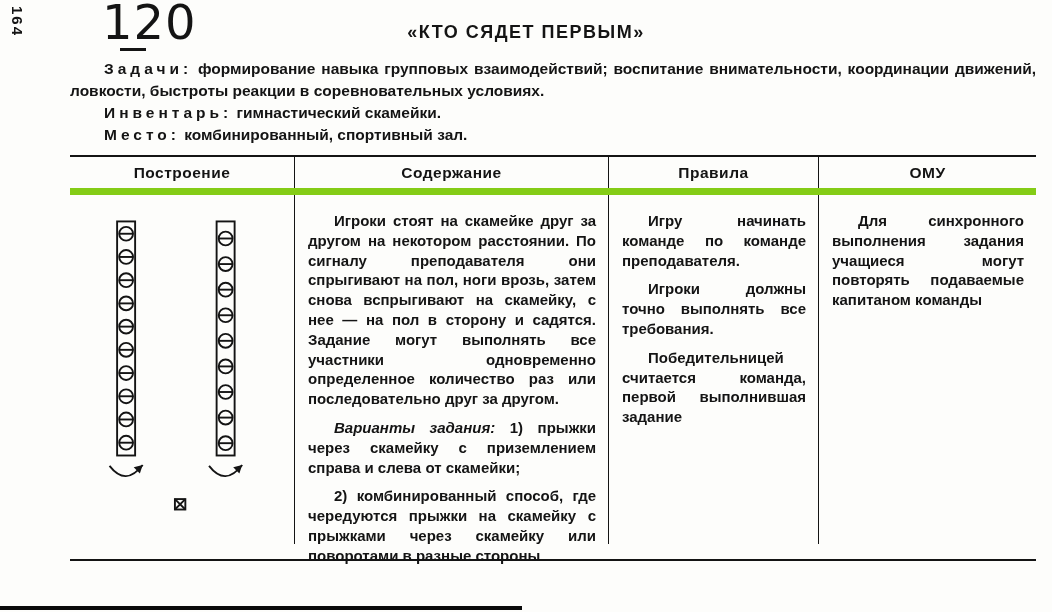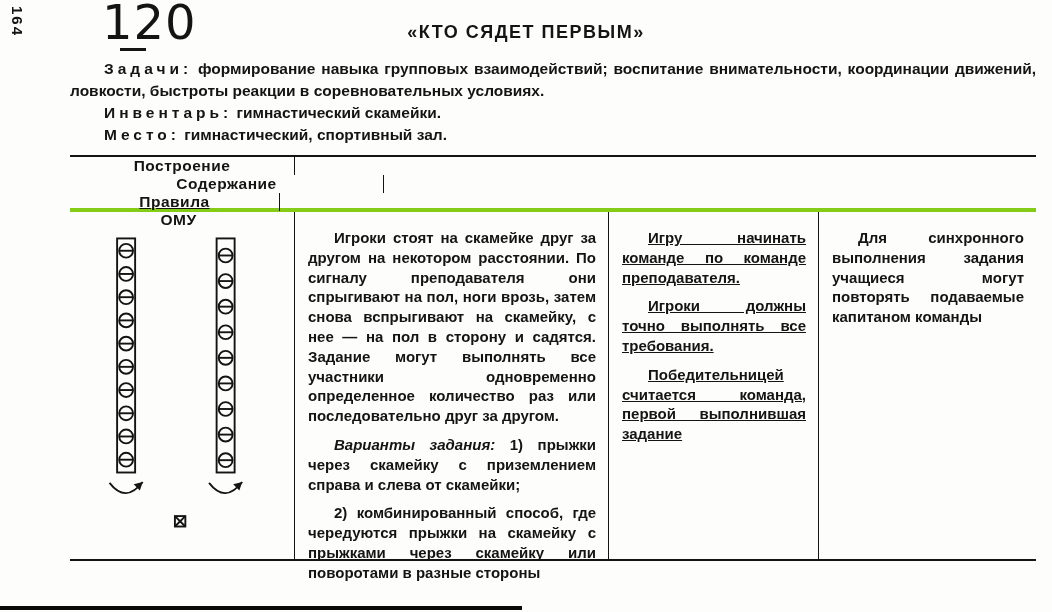--- a/index.html
+++ b/index.html
@@ -40,23 +40,23 @@
   .intro p { margin:0; text-align:justify; }
   .intro p.tasks { text-indent:34px; }
   .intro p.inventory, .intro p.place { text-indent:34px; text-align:left; }
   .spaced-label { letter-spacing:4px; }
   .game-table {
     position:absolute; left:70px; top:155px; width:966px; height:406px;
     border-top:2px solid #141414;
     border-bottom:2px solid #141414;
     box-sizing:border-box;
   }
-  .thead { display:flex; height:55px; border-bottom:4px solid #84cc16; box-sizing:border-box;flex-direction:column; }
+  .thead { display:flex; height:38px; border-bottom:7px solid #84cc16; box-sizing:border-box; }
   .tbody { display:flex; height:349px; box-sizing:border-box; }
-  .col-1 { width:225px; } .col-2 { width:314px; } .col-3 { width:210px;text-decoration:underline; } .col-4 { width:217px; }
+  .col-1 { width:225px; } .col-2 { width:314px; } .col-3 { width:210px; } .col-4 { width:217px; }
   .thead > div, .tbody > div { box-sizing:border-box; }
   .thead > div:not(:last-child), .tbody > div:not(:last-child) { border-right:1.5px solid #141414; }
   .th {
     display:flex; align-items:center; justify-content:center;
     font-size:15.5px; font-weight:700; letter-spacing:0.5px;
   }
   .td { padding:16px 12px 0 13px; font-size:15px; font-weight:700; line-height:1.32; }
   .td p { margin:0 0 0 0; text-align:justify; }
   .td p + p { margin-top:9px; }
   .indent { text-indent:26px; }
@@ -76,21 +76,21 @@
   <div class="margin-page-number">164</div>
 
   <div class="entry-number">120</div>
   <div class="entry-number-underline"></div>
 
   <div class="doc-title">«КТО СЯДЕТ ПЕРВЫМ»</div>
 
   <div class="intro">
     <p class="tasks"><span class="spaced-label">Задачи:</span><span> формирование навыка групповых взаимодействий; воспитание внимательности, координации движений, ловкости, быстроты реакции в соревновательных условиях.</span></p>
     <p class="inventory"><span class="spaced-label">Инвентарь:</span><span> гимнастический скамейки.</span></p>
-    <p class="place"><span class="spaced-label">Место:</span><span> гимнастический, спортивный зал.</span></p>
+    <p class="place"><span class="spaced-label">Место:</span><span> комбинированный, спортивный зал.</span></p>
   </div>
 
   <div class="game-table">
 
     <div class="thead">
       <div class="th col-1">Построение</div>
       <div class="th col-2">Содержание</div>
       <div class="th col-3">Правила</div>
       <div class="th col-4">ОМУ</div>
     </div>

